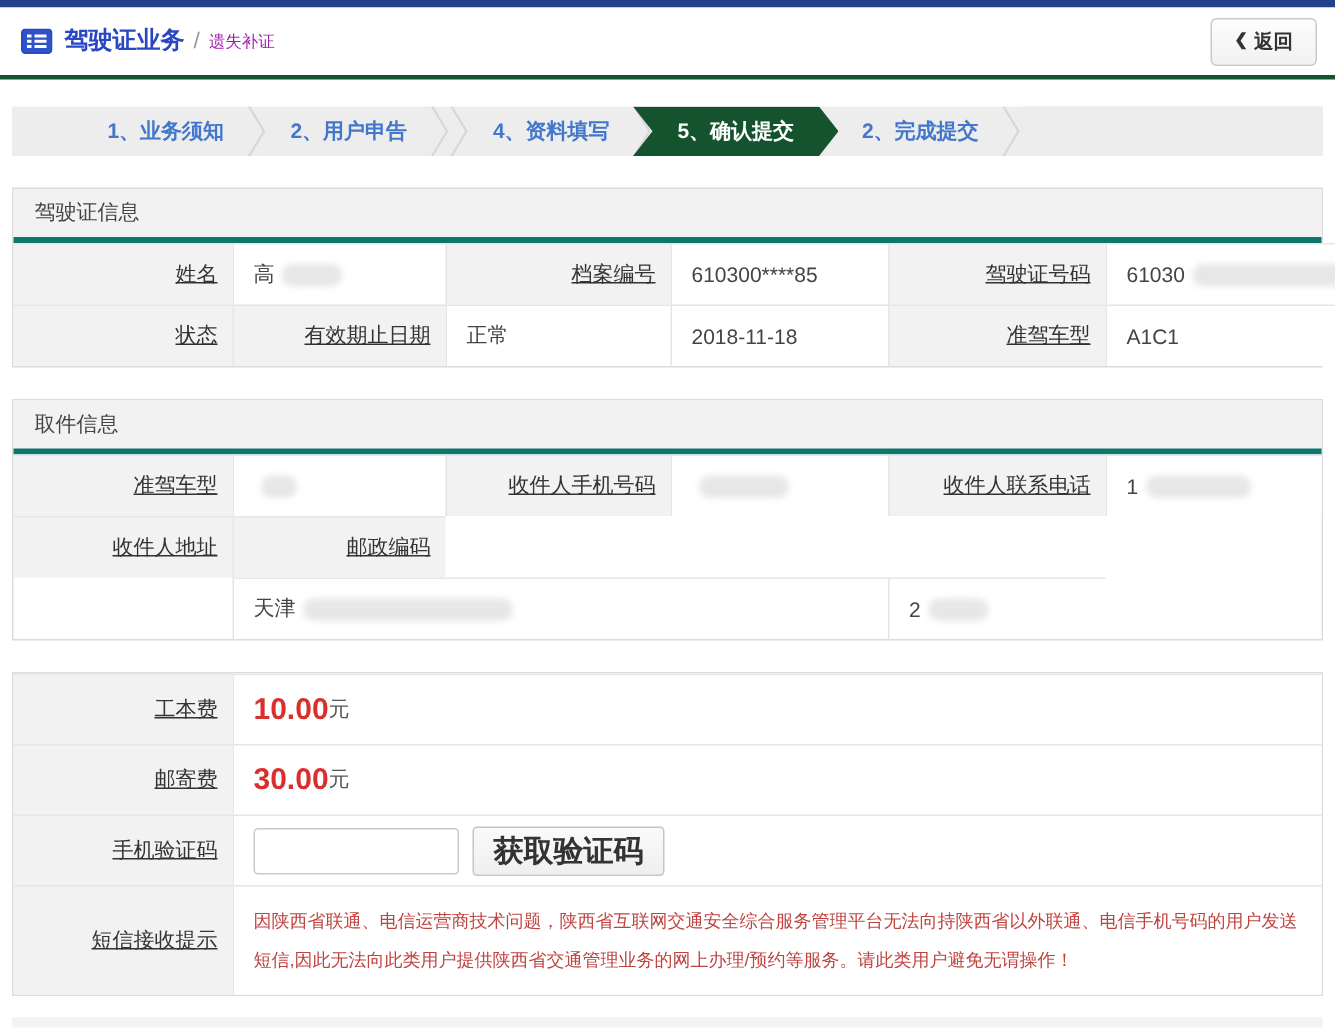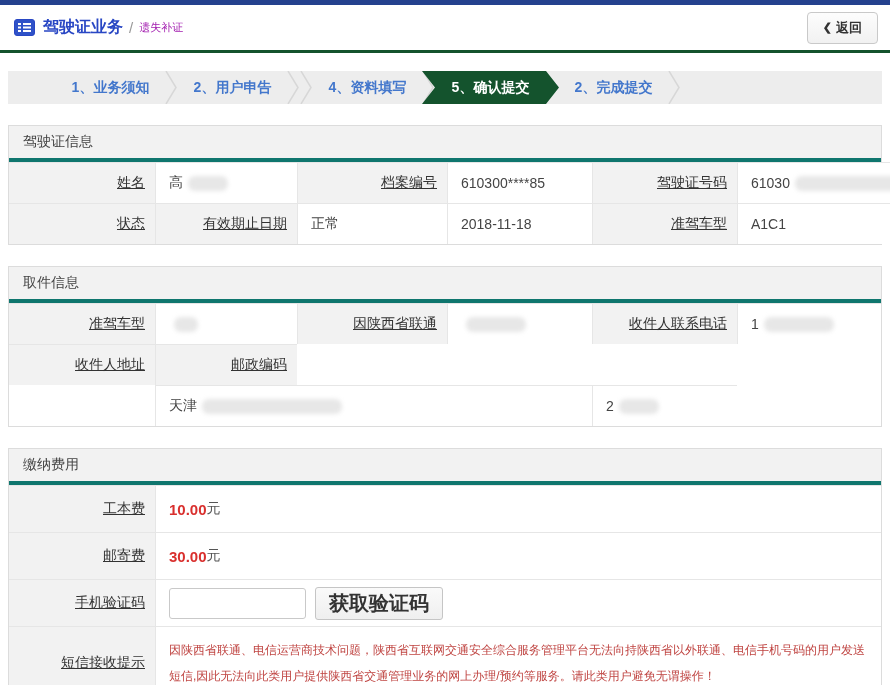--- a/index.html
+++ b/index.html
@@ -121,21 +121,21 @@
     height: 15px;
     background: #e7e7e7;
     border-radius: 7px;
     filter: blur(2px);
     margin-left: 5px;
     vertical-align: middle;
   }
   .w24 { width: 24px; } .w40 { width: 40px; } .w60 { width: 60px; }
   .w70 { width: 70px; } .w120 { width: 120px; } .w140 { width: 140px; }
 
-  .fee-amount { color: #d9302e; font-weight: bold; font-size: 15px; }
+  .fee-amount { color: #d9302e; font-weight: bold; font-size: 20px; }
   .fee-unit { color: #555; font-size: 14px; }
   .cell.tall { min-height: 47px; }
 
   .sms-input {
     width: 137px;
     height: 31px;
     border: 1px solid #c9c9c9;
     border-radius: 3px;
     padding: 0 8px;
     font-size: 14px;
@@ -261,21 +261,21 @@
 </div>
 
 <div class="section">
   <div class="section-title">取件信息</div>
   <div class="grid">
     <div class="cell lab first">准驾车型</div>
     <div class="cell val">
         <span></span>
         <span class="blur-blob w24"></span>
       </div>
-    <div class="cell lab">因陕西省联通</div>
+    <div class="cell lab">收件人手机号码</div>
     <div class="cell val">
         <span></span>
         <span class="blur-blob w60"></span>
       </div>
     <div class="cell lab">收件人联系电话</div>
     <div class="cell val">
         <span>1</span>
         <span class="blur-blob w70"></span>
       </div>
 
@@ -286,21 +286,20 @@
         <span class="blur-blob w140"></span>
       </div>
     <div class="cell val">
         <span>2</span>
         <span class="blur-blob w40"></span>
       </div>
   </div>
 </div>
 
 <div class="section">
-  <div class="section-title">缴纳费用</div>
   <div class="grid2">
     <div class="cell lab first tall">工本费</div>
     <div class="cell val tall">
       <span class="fee-amount">10.00</span>
         <span class="fee-unit">元</span>
     </div>
 
     <div class="cell lab first tall">邮寄费</div>
     <div class="cell val tall">
       <span class="fee-amount">30.00</span>

